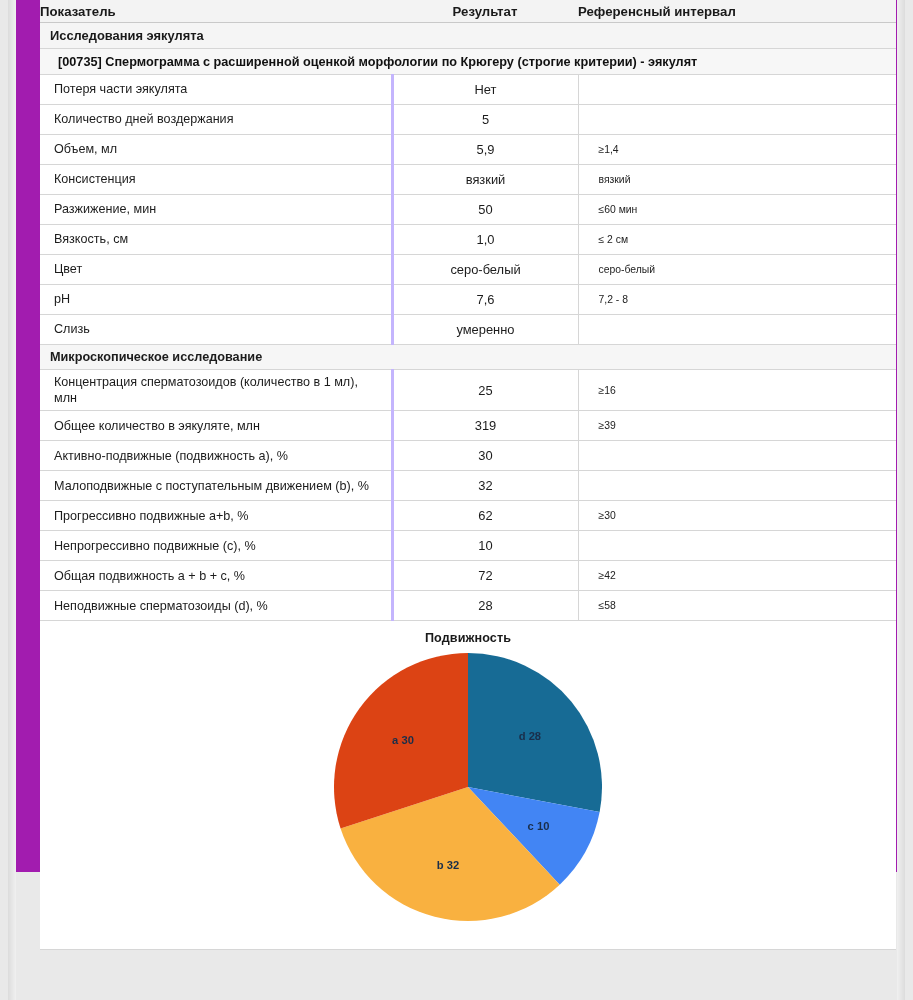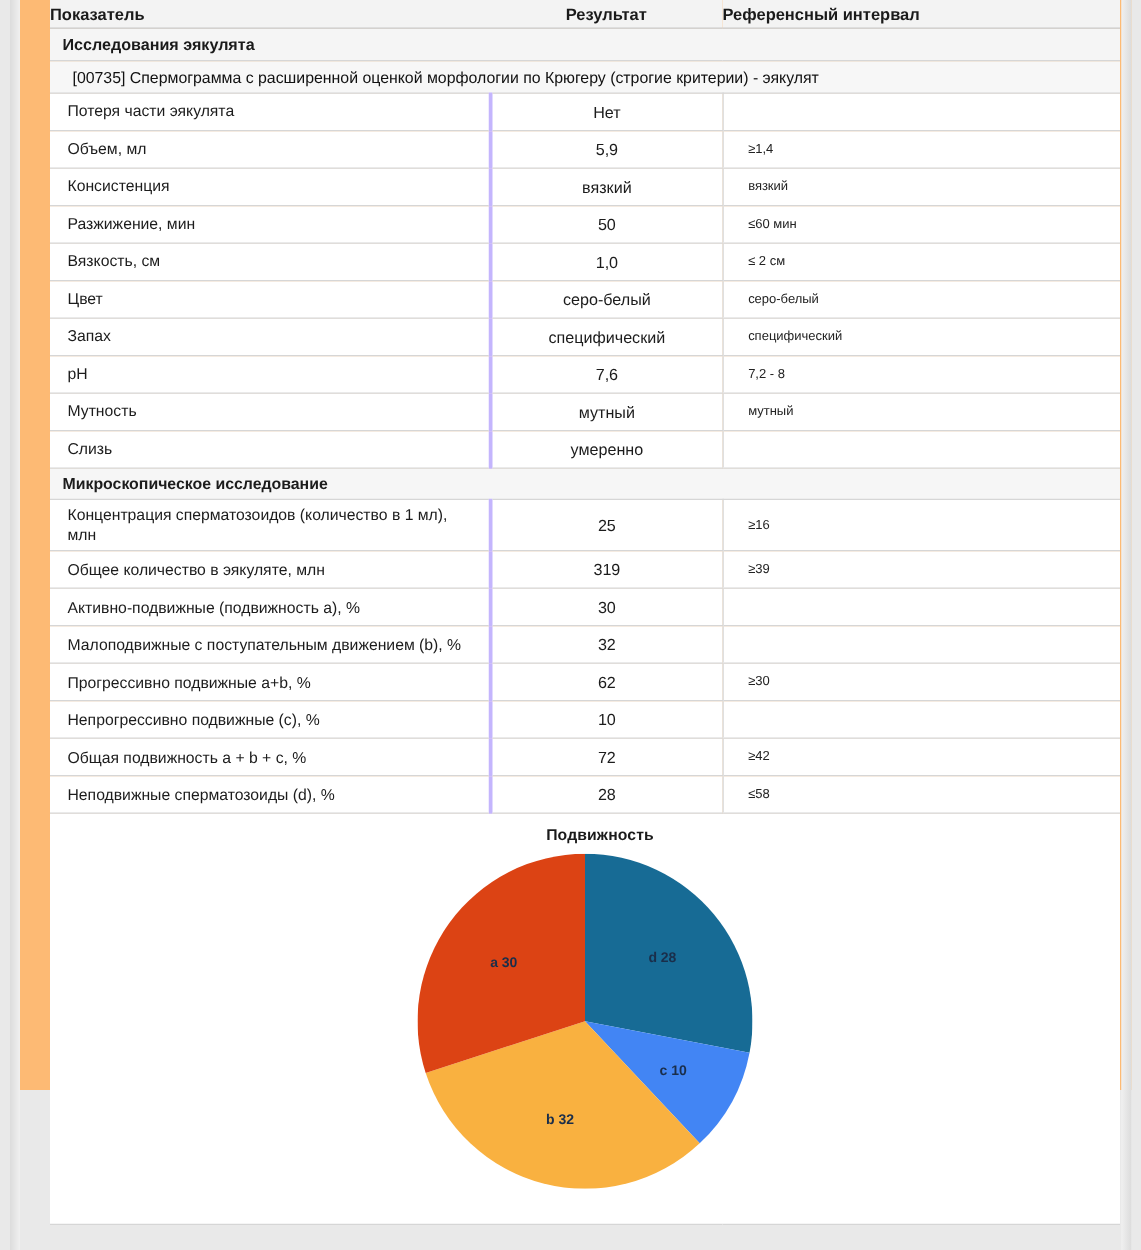--- a/index.html
+++ b/index.html
@@ -15,21 +15,21 @@
     color: #1c1c1c;
     -webkit-font-smoothing: antialiased;
   }
 
   .page {
     position: absolute;
     left: 8px;
     top: 0;
     width: 897px;
     height: 872px;
-    background: #fdba74;
+    background: #a21caf;
     box-sizing: border-box;
   }
 
   .sheet {
     position: absolute;
     left: 32px;
     top: 0;
     width: 856px;
   }
 
@@ -71,21 +71,21 @@
   tr.group td {
     background: #f5f5f5;
     font-weight: bold;
     font-size: 12.9px;
     height: 25px;
     padding-left: 10px;
     color: #1a1a1a;
   }
   tr.group-sub td {
     background: #f7f7f7;
-    font-weight: normal;
+    font-weight: bold;
     font-size: 12.7px;
     height: 25px;
     padding-left: 18px;
     color: #111;
   }
   tr.group-mid td {
     background: #f6f6f6;
     font-weight: bold;
     font-size: 12.7px;
     height: 24px;
@@ -119,21 +119,21 @@
     border-bottom: none;
   }
   .chart-wrap {
     position: relative;
     width: 100%;
     height: 328px;
   }
   .chart-title {
     position: absolute;
     top: 10px;
-    left: 12px;
+    left: 0;
     width: 100%;
     text-align: center;
     font-size: 12.6px;
     font-weight: bold;
     color: #1a1a1a;
     letter-spacing: .1px;
   }
   .pie-holder {
     position: absolute;
     top: 32px;
@@ -187,20 +187,25 @@
           </tr>
           <tr class="group-sub">
             <td colspan="3">[00735] Спермограмма с расширенной оценкой морфологии по Крюгеру (строгие критерии) - эякулят</td>
           </tr>
           <tr class="data">
             <td class="d-name">Потеря части эякулята</td>
             <td class="d-res">Нет</td>
             <td class="d-ref"></td>
           </tr>
           <tr class="data">
+            <td class="d-name">Количество дней воздержания</td>
+            <td class="d-res">5</td>
+            <td class="d-ref"></td>
+          </tr>
+          <tr class="data">
             <td class="d-name">Объем, мл</td>
             <td class="d-res">5,9</td>
             <td class="d-ref">≥1,4</td>
           </tr>
           <tr class="data">
             <td class="d-name">Консистенция</td>
             <td class="d-res">вязкий</td>
             <td class="d-ref">вязкий</td>
           </tr>
           <tr class="data">
@@ -212,33 +217,23 @@
             <td class="d-name">Вязкость, см</td>
             <td class="d-res">1,0</td>
             <td class="d-ref">≤ 2 см</td>
           </tr>
           <tr class="data">
             <td class="d-name">Цвет</td>
             <td class="d-res">серо-белый</td>
             <td class="d-ref">серо-белый</td>
           </tr>
           <tr class="data">
-            <td class="d-name">Запах</td>
-            <td class="d-res">специфический</td>
-            <td class="d-ref">специфический</td>
-          </tr>
-          <tr class="data">
             <td class="d-name">pH</td>
             <td class="d-res">7,6</td>
             <td class="d-ref">7,2 - 8</td>
-          </tr>
-          <tr class="data">
-            <td class="d-name">Мутность</td>
-            <td class="d-res">мутный</td>
-            <td class="d-ref">мутный</td>
           </tr>
           <tr class="data">
             <td class="d-name">Слизь</td>
             <td class="d-res">умеренно</td>
             <td class="d-ref"></td>
           </tr>
           <tr class="group-mid">
             <td colspan="3">Микроскопическое исследование</td>
           </tr>
           <tr class="data">

